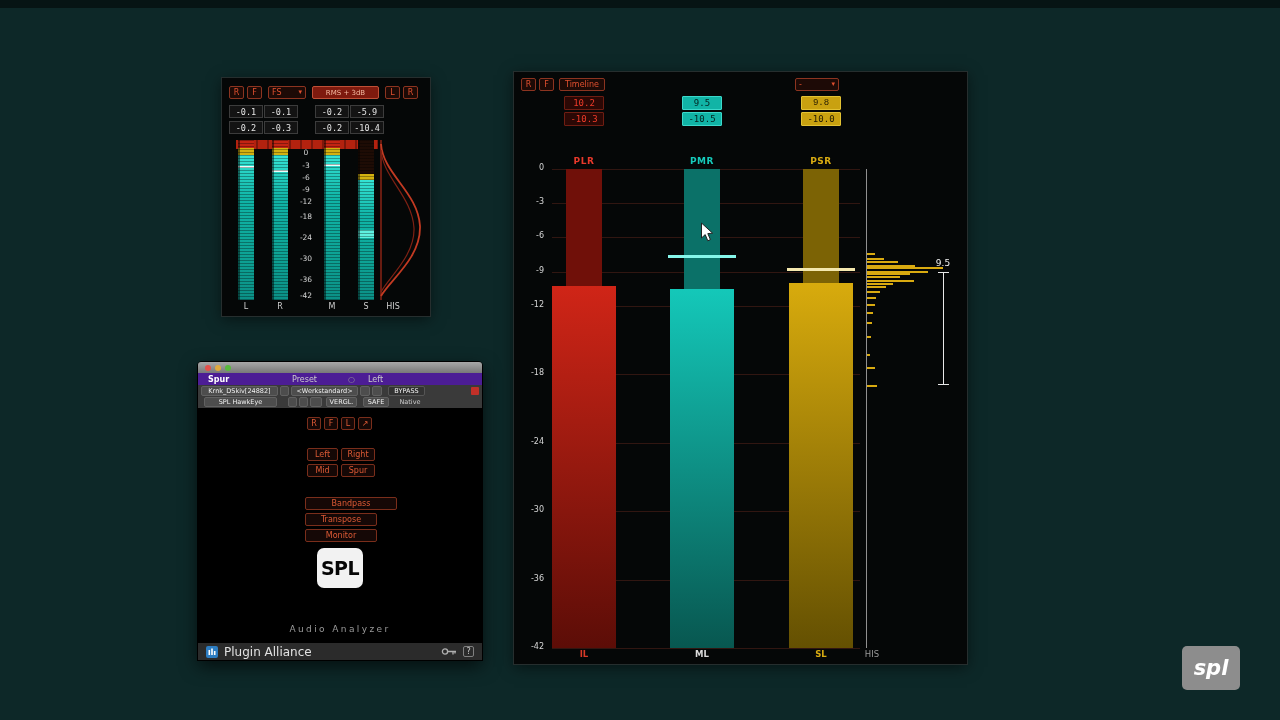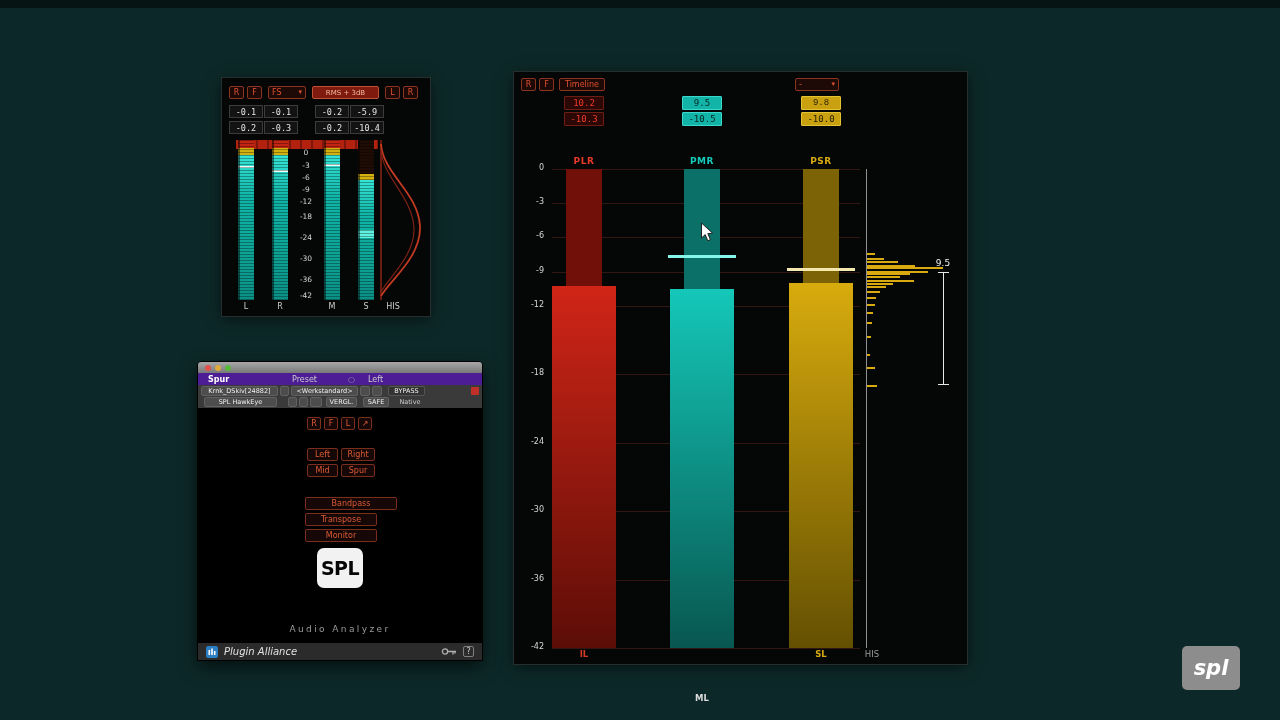--- a/index.html
+++ b/index.html
@@ -64,21 +64,21 @@
             font-size:8px; color:#dd5a35; background:#150806; border:1px solid #7a2e1b; border-radius:2px; }
   #spl-logo { position:absolute; left:119px; top:186px; width:46px; height:40px; background:#f2f2f2;
               border-radius:7px; display:flex; align-items:center; justify-content:center; }
   #spl-logo span { font-weight:bold; font-size:19px; color:#060606; letter-spacing:-.5px; }
   #product-name { position:absolute; left:0; right:0; top:240px; text-align:center;
                   font-size:18px; color:#bf6a2c; letter-spacing:.5px; }
   #product-subtitle { position:absolute; left:0; right:0; top:262px; text-align:center;
                       font-size:9px; letter-spacing:2.4px; color:#9a9a9a; }
   #pw-footer { position:absolute; left:0; right:0; bottom:0; height:17px; background:#2b2b2b;
                display:flex; align-items:center; padding:0 8px; gap:6px; }
-  #pa-brand { font-size:10px; color:#e2e2e2;font-style:italic; }
+  #pa-brand { font-size:12px; color:#e2e2e2; }
   #help-btn { width:11px; height:11px; border:1px solid #808080; border-radius:2px; color:#ccc;
               font-size:8px; display:flex; align-items:center; justify-content:center; }
 
   #watermark { position:absolute; left:1182px; top:646px; width:58px; height:44px; background:#8d8d8d;
                border-radius:5px; display:flex; align-items:center; justify-content:center; }
   #watermark span { font-weight:bold; font-style:italic; font-size:21px; color:#fff; }
 </style>
 </head>
 <body style="background: rgb(13, 40, 40);">
 
@@ -309,21 +309,21 @@
   <div class="col-head" style="left: 40px; top: 84px; color: rgb(232, 57, 43);">PLR</div>
   <div class="col-head" style="left: 158px; top: 84px; color: rgb(22, 202, 187);">PMR</div>
   <div class="col-head" style="left: 277px; top: 84px; color: rgb(216, 171, 18);">PSR</div>
 
   <div class="range-mark" style="left:429px;top:200px;width:1px;height:113px"></div>
   <div class="range-mark" style="left:424px;top:200px;width:11px;height:1px"></div>
   <div class="range-mark" style="left:424px;top:312px;width:11px;height:1px"></div>
   <div class="hist-value" style="left:412px;top:186px">9.5</div>
 
   <div class="bot-label" style="left: 40px; top: 577px; color: rgb(216, 58, 40);">IL</div>
-  <div class="bot-label" style="left: 158px; top: 577px; color: rgb(220, 220, 220); margin-top: 44px;">ML</div>
+  <div class="bot-label" style="left: 158px; top: 577px; color: rgb(220, 220, 220);">ML</div>
   <div class="bot-label" style="left: 277px; top: 577px; color: rgb(216, 171, 18);">SL</div>
   <div class="bot-label" style="left:338px;top:577px;width:40px;color:#9a9a9a;font-weight:normal">HIS</div>
 </section>
 
 <svg style="position:absolute;left:700px;top:222px;z-index:50" width="15" height="21" viewBox="0 0 15 21">
   <path d="M1.5,1 L1.5,16 L5.2,12.6 L7.8,18.8 L10.4,17.6 L7.8,11.6 L12.6,11.2 Z" fill="#fff" stroke="#222" stroke-width="1"></path>
 </svg>
 
 <div id="watermark">
   <span>spl</span>

